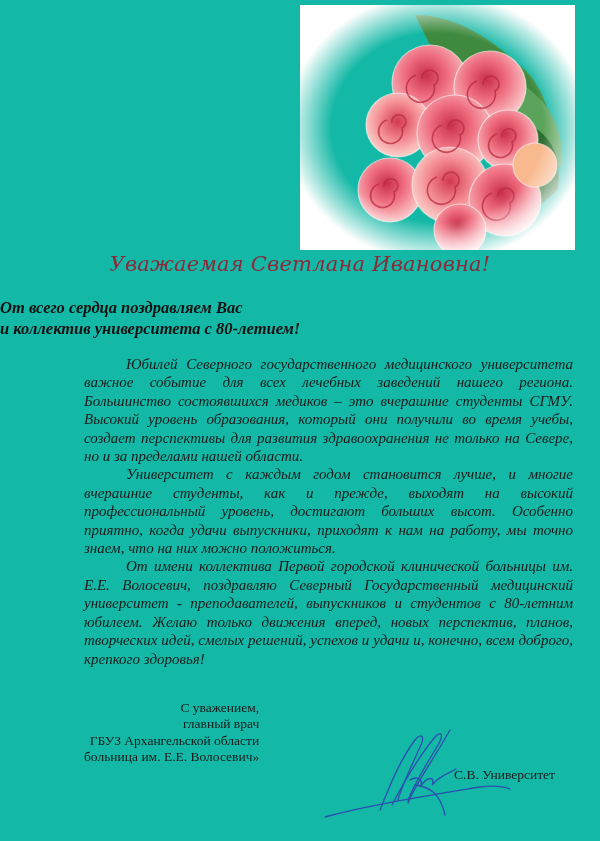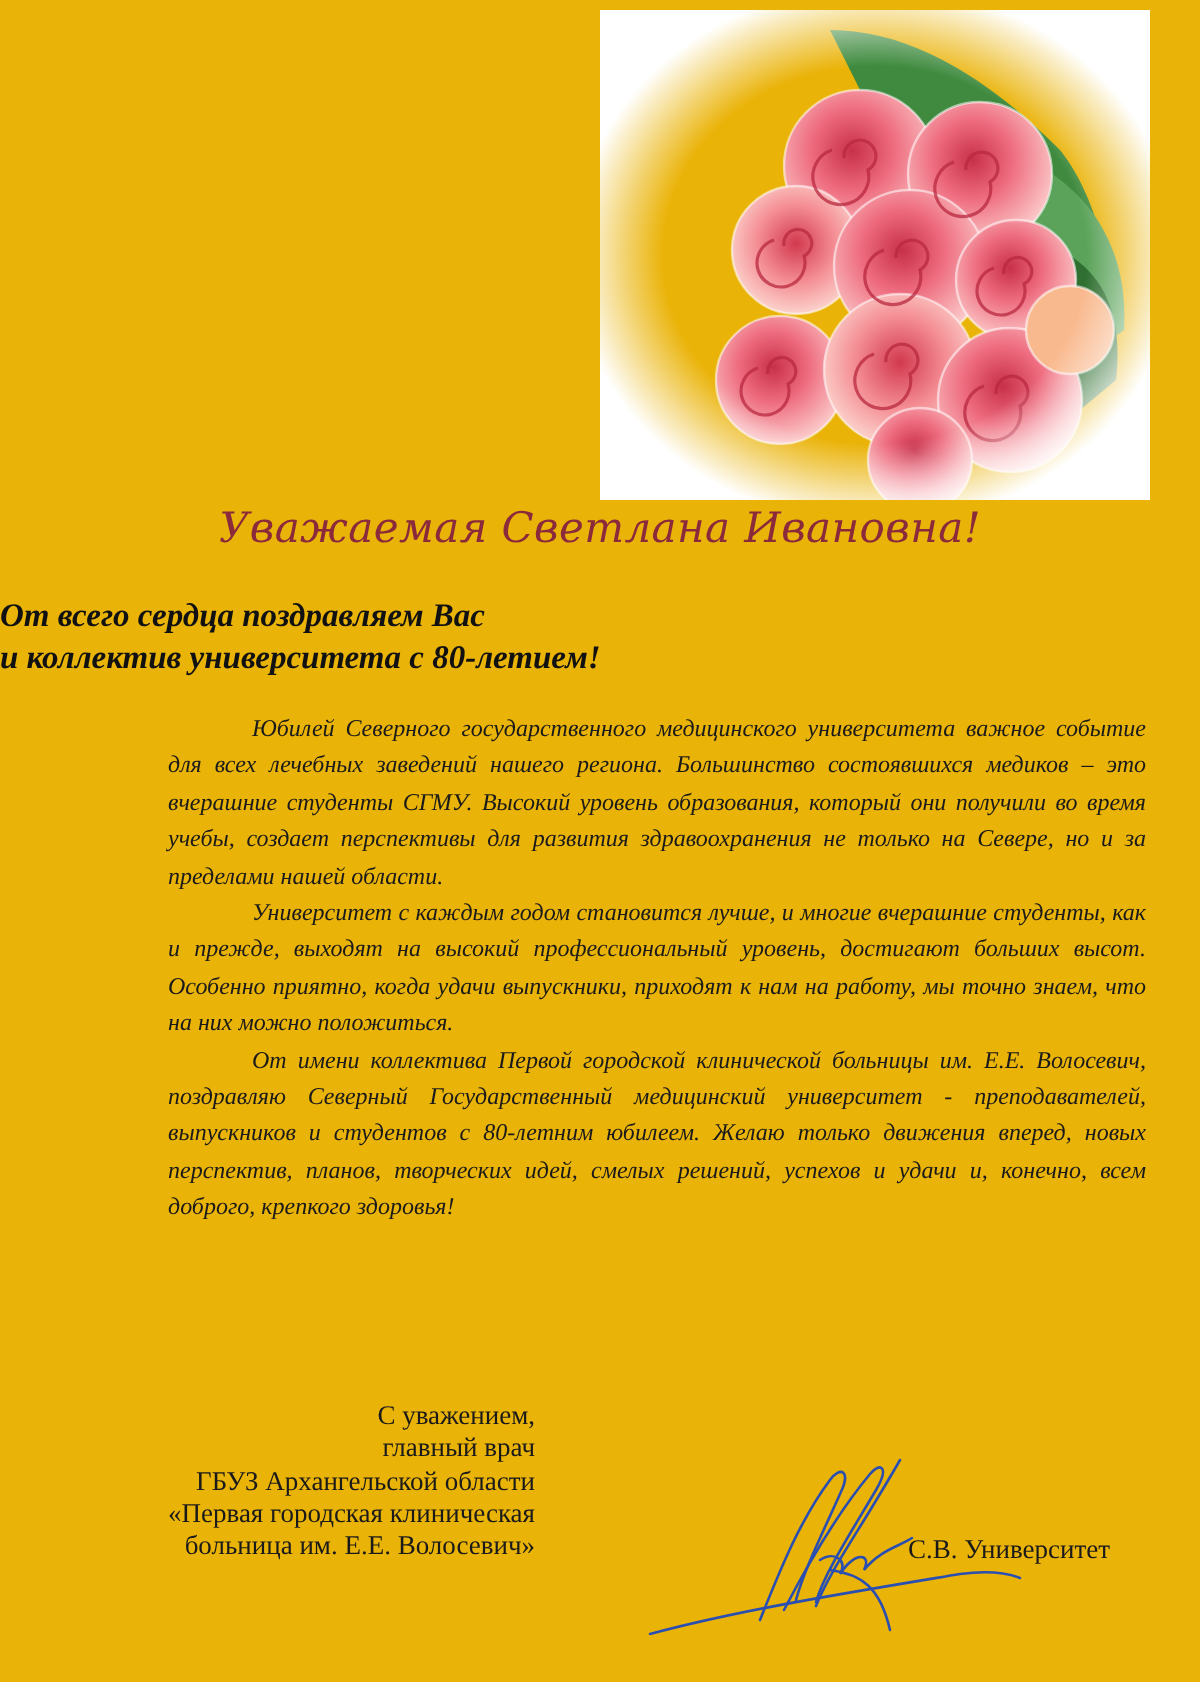--- a/index.html
+++ b/index.html
@@ -1,35 +1,35 @@
 <!DOCTYPE html>
 <html><head>
   <meta charset="utf-8">
   <style>
     html, body { margin: 0; padding: 0; background: #ffffff; }
     body { width: 600px; height: 841px; position: relative; overflow: hidden; }
-    .page { position: absolute; inset: 0; background: #eab308; }
+    .page { position: absolute; inset: 0; background: #14b8a6; }
 
     
     .roses { position: absolute; left: 300px; top: 5px; width: 275px; height: 245px; }
 
     .salutation {
       position: absolute; left: 0; right: 0; top: 252px; text-align: center;
       font-family: "DejaVu Serif", serif; font-style: italic;
       font-size: 21px; color: #8b2a3a; letter-spacing: 0.2px;
     }
     .subtitle {
       position: absolute; left: 0; right: 0; top: 297px; text-align: left;
       font-family: "Liberation Serif", serif; font-style: italic; font-weight: bold;
       font-size: 16.5px; line-height: 21px; color: #111;
     }
     .body-text {
       position: absolute; left: 84px; width: 489px; top: 355px;
       font-family: "Liberation Serif", serif; font-style: italic;
-      font-size: 12px; line-height: 18.4px; color: #1a1a1a;
+      font-size: 15px; line-height: 18.4px; color: #1a1a1a;
       text-align: justify;
     }
     .body-text p { margin: 0; text-indent: 42px; }
     .closing {
       position: absolute; left: 84px; top: 700px;
       font-family: "Liberation Serif", serif; font-size: 13.5px;
       line-height: 16.3px; color: #1a1a1a;
     }
     .closing div { white-space: nowrap; text-align: right; }
     .signer {
@@ -101,21 +101,20 @@
   <div class="body-text">
     <p>Юбилей Северного государственного медицинского университета важное событие для всех лечебных заведений нашего региона. Большинство состоявшихся медиков – это вчерашние студенты СГМУ. Высокий уровень образования, который они получили во время учебы, создает перспективы для развития здравоохранения не только на Севере, но и за пределами нашей области.</p>
     <p>Университет с каждым годом становится лучше, и многие вчерашние студенты, как и прежде, выходят на высокий профессиональный уровень, достигают больших высот. Особенно приятно, когда удачи выпускники, приходят к нам на работу, мы точно знаем, что на них можно положиться.</p>
     <p>От имени коллектива Первой городской клинической больницы им. Е.Е. Волосевич, поздравляю Северный Государственный медицинский университет - преподавателей, выпускников и студентов с 80-летним юбилеем. Желаю только движения вперед, новых перспектив, планов, творческих идей, смелых решений, успехов и удачи и, конечно, всем доброго, крепкого здоровья!</p>
   </div>
 
   <div class="closing">
     <div>С уважением,</div>
     <div>главный врач</div>
     <div>ГБУЗ Архангельской области</div>
-    <div>«Первая городская клиническая</div>
     <div>больница им. Е.Е. Волосевич»</div>
   </div>
 
   <svg class="signature" viewBox="0 0 200 100">
     <g fill="none" stroke="#2a4fb0" stroke-width="1.3" stroke-linecap="round">
       <path d="M5 92 C50 80 100 72 160 62 C175 60 185 62 190 64"></path>
       <path d="M60 85 C70 60 80 35 95 15 C100 8 106 10 100 22 C92 40 82 60 78 75"></path>
       <path d="M72 80 C85 55 100 30 115 12 C120 6 125 8 118 20 C105 42 92 62 88 76"></path>
       <path d="M88 78 C95 60 110 40 130 5"></path>
       <path d="M90 55 C98 50 104 56 100 62 C108 50 116 52 112 60 C120 50 130 48 136 44"></path>

